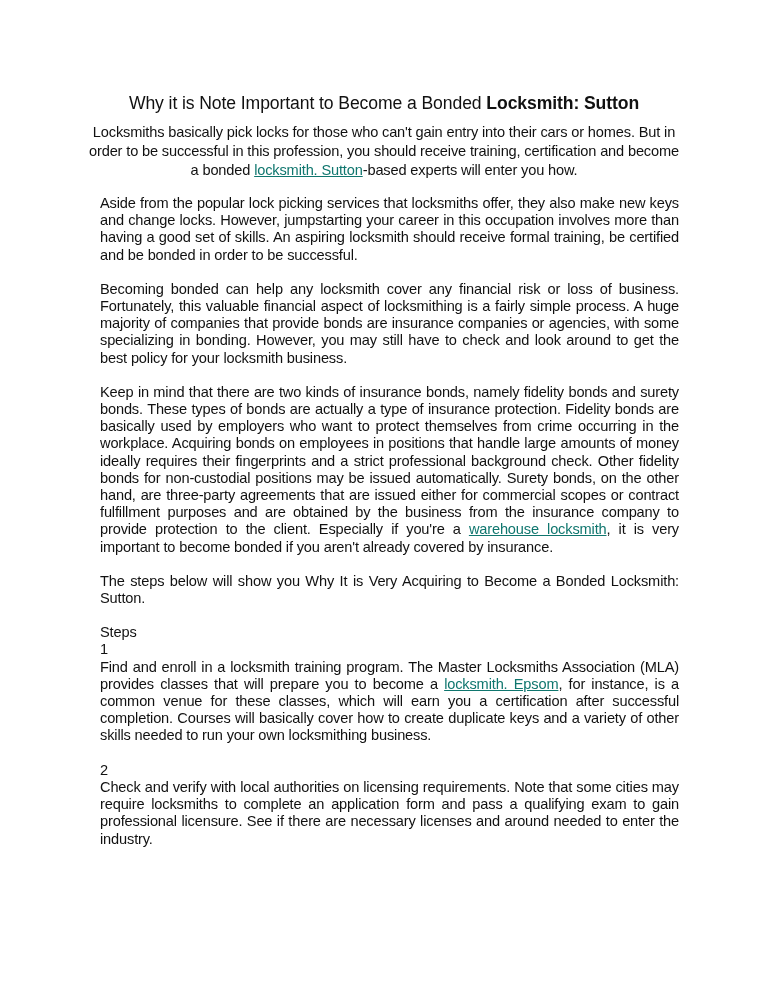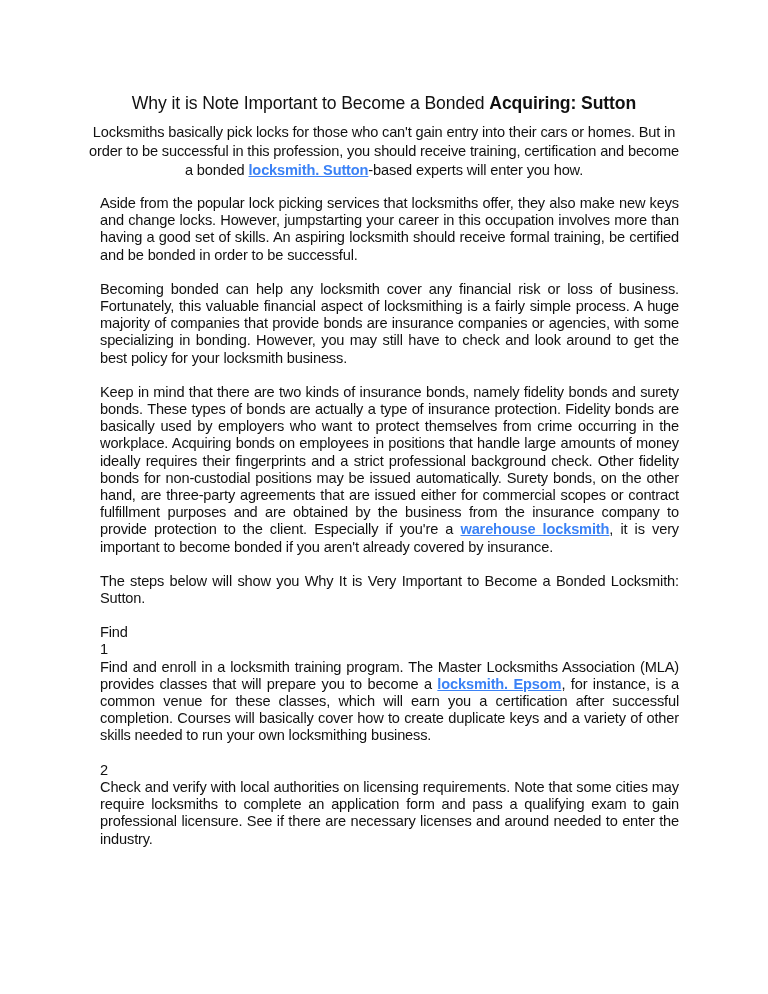--- a/index.html
+++ b/index.html
@@ -39,42 +39,42 @@
   }
   p {
     margin: 0 0 17px 11px;
     font-size: 14.6px;
     line-height: 17.2px;
     text-align: justify;
     letter-spacing: -0.15px;
   }
   p.tight { margin-bottom: 0; }
   a {
-    color: #3b82f6;
-    font-weight: bold;
+    color: #0f766e;
+    font-weight: normal;
     text-decoration: underline;
   }
 </style>
 </head>
 <body>
 
 <div class="page">
 
-  <h1 class="title"><span>Why it is Note Important to Become a Bonded </span><b>Acquiring: Sutton</b></h1>
+  <h1 class="title"><span>Why it is Note Important to Become a Bonded </span><b>Locksmith: Sutton</b></h1>
 
   <div class="intro"><span>Locksmiths basically pick locks for those who can't gain entry into their cars or homes. But in order to be successful in this profession, you should receive training, certification and become a bonded </span><a href="#">locksmith. Sutton</a><span>-based experts will enter you how.</span></div>
 
   <p>Aside from the popular lock picking services that locksmiths offer, they also make new keys and change locks. However, jumpstarting your career in this occupation involves more than having a good set of skills. An aspiring locksmith should receive formal training, be certified and be bonded in order to be successful.</p>
 
   <p>Becoming bonded can help any locksmith cover any financial risk or loss of business. Fortunately, this valuable financial aspect of locksmithing is a fairly simple process. A huge majority of companies that provide bonds are insurance companies or agencies, with some specializing in bonding. However, you may still have to check and look around to get the best policy for your locksmith business.</p>
 
   <p><span>Keep in mind that there are two kinds of insurance bonds, namely fidelity bonds and surety bonds. These types of bonds are actually a type of insurance protection. Fidelity bonds are basically used by employers who want to protect themselves from crime occurring in the workplace. Acquiring bonds on employees in positions that handle large amounts of money ideally requires their fingerprints and a strict professional background check. Other fidelity bonds for non-custodial positions may be issued automatically. Surety bonds, on the other hand, are three-party agreements that are issued either for commercial scopes or contract fulfillment purposes and are obtained by the business from the insurance company to provide protection to the client. Especially if you're a </span><a href="#">warehouse locksmith</a><span>, it is very important to become bonded if you aren't already covered by insurance.</span></p>
 
-  <p>The steps below will show you Why It is Very Important to Become a Bonded Locksmith: Sutton.</p>
+  <p>The steps below will show you Why It is Very Acquiring to Become a Bonded Locksmith: Sutton.</p>
 
-  <p class="tight">Find</p>
+  <p class="tight">Steps</p>
   <p class="tight">1</p>
   <p><span>Find and enroll in a locksmith training program. The Master Locksmiths Association (MLA) provides classes that will prepare you to become a </span><a href="#">locksmith. Epsom</a><span>, for instance, is a common venue for these classes, which will earn you a certification after successful completion. Courses will basically cover how to create duplicate keys and a variety of other skills needed to run your own locksmithing business.</span></p>
 
   <p class="tight">2</p>
   <p>Check and verify with local authorities on licensing requirements. Note that some cities may require locksmiths to complete an application form and pass a qualifying exam to gain professional licensure. See if there are necessary licenses and around needed to enter the industry.</p>
 
 </div>
 
 </body></html>

